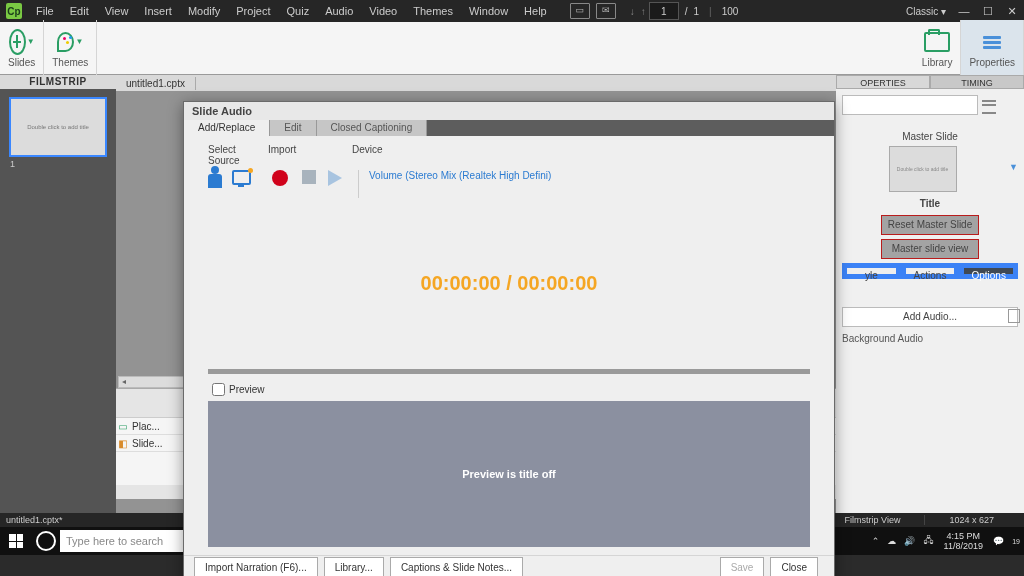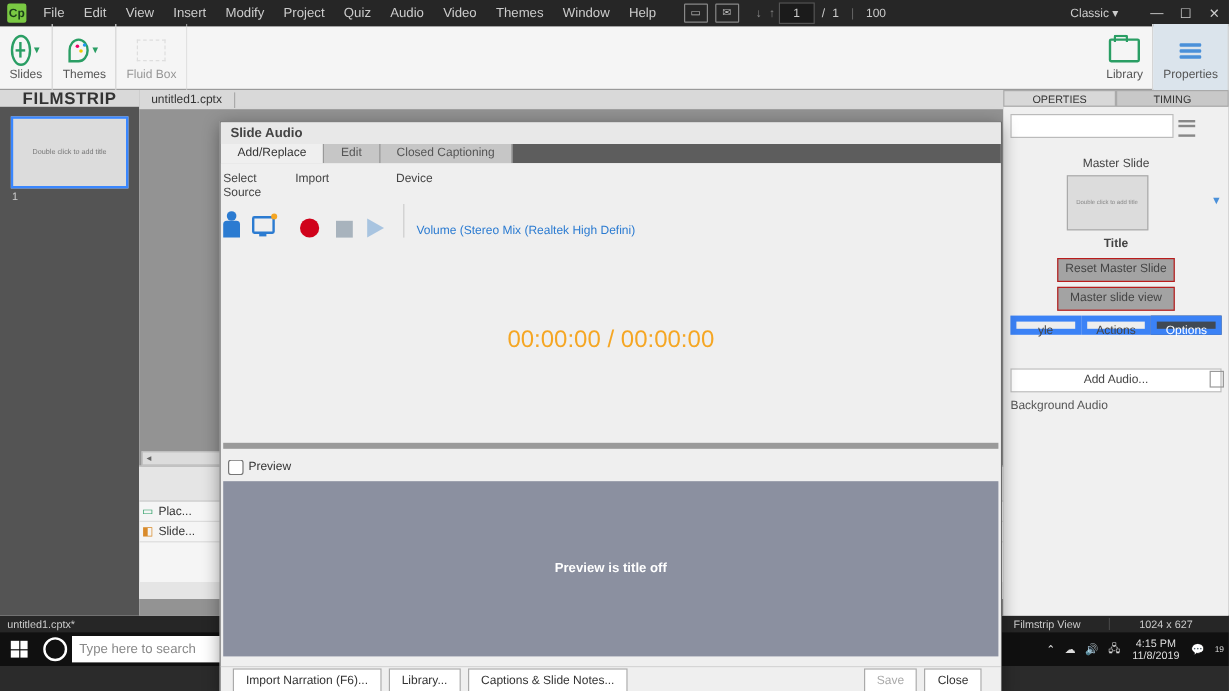--- a/index.html
+++ b/index.html
@@ -3,42 +3,42 @@
 <meta charset="utf-8">
 <style>
 html,body{margin:0;padding:0;width:1024px;height:576px;overflow:hidden;font-family:"Segoe UI",Arial,sans-serif;font-size:11px;color:#333;background:#2b2b2b}
 .titlebar{height:22px;background:#262626;display:flex;align-items:center;color:#ccc}
 .titlebar .app-icon{width:16px;height:16px;background:#7ac943;border-radius:2px;margin:0 6px;display:flex;align-items:center;justify-content:center;font-weight:bold;color:#1a3d1a;font-size:10px}
 .titlebar .menu-item{padding:0 8px;cursor:default}
 .titlebar .spacer{flex:1}
 .titlebar .tb-icon{width:18px;height:14px;margin:0 3px;display:inline-block;border:1px solid #888;border-radius:1px;position:relative;font-size:9px;color:#bbb;text-align:center;line-height:12px}
 .titlebar .pager{margin:0 8px;display:flex;align-items:center;font-size:10px}
 .titlebar .pager input{width:24px;height:14px;background:#1b1b1b;border:1px solid #555;color:#ccc;text-align:center;font-size:10px}
-.titlebar .workspace{color:#ccc;margin-right:20px;font-size:10px}
+.titlebar .workspace{color:#ccc;margin-right:6px;font-size:10px}
 .titlebar .winctrl{display:flex}
 .titlebar .winbtn{width:22px;height:18px;display:flex;align-items:center;justify-content:center;color:#ccc;margin:0 1px}
 .ribbon{height:52px;background:#f5f5f5;display:flex;align-items:center;border-bottom:1px solid #9a9a9a}
 .ribbon .grp{display:flex;flex-direction:column;align-items:center;padding:2px 8px;border-right:1px solid #d5d5d5;height:100%;justify-content:center}
 .ribbon .grp .ic{width:26px;height:26px;display:flex;align-items:center;justify-content:center}
 .ribbon .grp .lb{font-size:10px;color:#555;margin-top:2px}
 .ribbon .spacer{flex:1}
 .circle-plus{width:22px;height:22px;border:2px solid #2a9e64;border-radius:50%;position:relative}
 .circle-plus:before,.circle-plus:after{content:"";position:absolute;background:#2a9e64}
 .circle-plus:before{left:50%;top:20%;width:2px;height:60%;margin-left:-1px}
 .circle-plus:after{top:50%;left:20%;height:2px;width:60%;margin-top:-1px}
 .palette{width:22px;height:16px;border:2px solid #2a9e64;border-radius:50% 50% 50% 0;position:relative}
 .palette:before{content:"";position:absolute;left:4px;top:3px;width:3px;height:3px;background:#e06;border-radius:50%;box-shadow:6px -1px 0 #29e,3px 4px 0 #ec0}
 .fluid{width:22px;height:16px;border:1px dashed #aaa;opacity:.5}
 .folder-ic{width:22px;height:16px;border:2px solid #2a9e64;border-radius:2px;position:relative}
 .folder-ic:before{content:"";position:absolute;top:-5px;left:2px;width:8px;height:4px;border:2px solid #2a9e64;border-bottom:none;border-radius:2px 2px 0 0}
 .bars-ic{width:18px;height:16px}
 .bars-ic span{display:block;height:3px;background:#4a90d9;margin:2px 0;border-radius:1px}
 .content{height:438px;display:flex;position:relative;background:#f0f0f0}
 .filmstrip{width:116px;background:#545454;display:flex;flex-direction:column}
-.filmstrip .head{height:14px;background:#d9d9d9;color:#333;text-align:center;font-size:14px;font-weight:bold;letter-spacing:.5px;line-height:14px}
+.filmstrip .head{height:14px;background:#d9d9d9;color:#333;text-align:center;font-size:10px;font-weight:bold;letter-spacing:.5px;line-height:14px}
 .thumb{width:94px;height:56px;background:#dcdcdc;border:2px solid #3a87ff;margin:8px auto 2px;display:flex;align-items:center;justify-content:center;color:#777;font-size:6px}
 .thumb-num{color:#ccc;font-size:9px;margin-left:10px}
 .center{flex:1;background:#939393;position:relative}
 .tabstrip{height:16px;background:#d9d9d9;display:flex;align-items:center;font-size:10px}
 .tabstrip .tab{padding:1px 10px;border-right:1px solid #aaa}
 .hscroll{position:absolute;bottom:125px;left:2px;right:2px;height:10px;background:#dcdcdc;border:1px solid #bbb}
 .hscroll .arr{position:absolute;top:0;width:10px;height:8px;text-align:center;font-size:8px;color:#666}
 .timeline{position:absolute;bottom:14px;left:0;right:0;height:110px;background:#f5f5f5;border-top:1px solid #aaa}
 .tl-row{height:16px;border-bottom:1px solid #ddd;display:flex;align-items:center;font-size:10px}
 .tl-row .gutter{width:14px;height:100%;display:flex;align-items:center;justify-content:center}
@@ -77,37 +77,37 @@
 .taskbar .app{width:32px;height:28px;display:flex;align-items:center;justify-content:center;font-size:14px}
 .taskbar .tray{margin-left:auto;display:flex;align-items:center;font-size:9px;color:#ddd}
 .taskbar .tray span{margin:0 4px}
 .taskbar .clock{text-align:center;line-height:10px;margin:0 6px}
 
 .dialog{position:absolute;left:183px;top:26px;width:650px;height:478px;background:#e8e8e8;border:1px solid #6a6a6a;box-shadow:0 3px 14px rgba(0,0,0,.4);display:flex;flex-direction:column}
 .dlg-title{height:18px;padding:0 8px;font-size:11px;font-weight:bold;color:#444;line-height:18px;background:#e8e8e8}
 .dlg-tabs{display:flex;height:16px;background:#5d5d5d;font-size:10px}
 .dlg-tabs .dtab{padding:0 14px;line-height:16px;color:#555;background:#c6c6c6;border-right:1px solid #999}
 .dlg-tabs .dtab.on{background:#efefef;color:#333}
-.dlg-body{flex:1;background:#efefef;padding:8px 2px;position:relative}
+.dlg-body{flex:1;background:#efefef;padding:8px 24px;position:relative}
 .dlg-labels{display:flex;font-size:10px;color:#444}
 .dlg-labels div:nth-child(1){width:60px}
 .dlg-labels div:nth-child(2){width:84px}
-.dlg-controls{display:flex;align-items:flex-end;margin-top:4px}
+.dlg-controls{display:flex;align-items:flex-start;margin-top:4px}
 .src-ic{width:18px;height:18px;margin-right:6px}
 .person-ic{width:14px;height:14px;background:#2b7bd1;border-radius:3px 3px 0 0;position:relative;margin-top:4px}
 .person-ic:before{content:"";position:absolute;top:-8px;left:3px;width:8px;height:8px;background:#2b7bd1;border-radius:50%}
 .monitor-ic{width:15px;height:11px;border:2px solid #2b7bd1;border-radius:2px;position:relative}
 .monitor-ic:after{content:"";position:absolute;bottom:-4px;left:4px;width:6px;height:2px;background:#2b7bd1}
 .monitor-ic .dot{position:absolute;top:-4px;right:-4px;width:5px;height:5px;background:#f5a623;border-radius:50%}
 .rec-btn{width:16px;height:16px;background:#d0021b;border-radius:50%;margin:0 8px}
 .stop-btn{width:14px;height:14px;background:#a8b3bd;margin:0 6px}
 .play-btn{width:0;height:0;border-left:14px solid #a8c4e0;border-top:8px solid transparent;border-bottom:8px solid transparent;margin:0 6px}
 .sep-v{width:1px;height:28px;background:#ccc;margin:0 10px}
 .device-link{color:#2b7bd1;font-size:10px}
-.timer{text-align:center;color:#f5a623;font-size:20px;font-weight:normal;margin-top:74px}
+.timer{text-align:center;color:#f5a623;font-size:20px;font-weight:bold;margin-top:74px}
 .wave-bar{height:5px;background:#9a9a9a;margin-top:74px}
 .prev-row{display:flex;align-items:center;margin-top:6px;font-size:10px}
 .prev-row input{margin-right:4px}
 .prev-panel{height:146px;background:#8b90a0;margin-top:2px;display:flex;align-items:center;justify-content:center;color:#fff;font-size:11px;font-weight:bold}
 .dlg-footer{height:34px;background:#efefef;border-top:1px solid #d5d5d5;display:flex;align-items:center;padding:0 10px}
 .dlg-footer .fbtn{height:20px;padding:0 10px;background:#fff;border:1px solid #aaa;font-size:10px;line-height:20px;margin-right:6px}
 .dlg-footer .spacer{flex:1}
 .dlg-footer .fbtn.dis{color:#aaa}
 </style>
 </head>
@@ -156,26 +156,20 @@
       </div>
     <div class="lb">Slides</div>
   </div>
   <div class="grp">
     <div class="ic">
         <div class="palette"></div>
         <span style="color:#2a9e64;font-size:8px;margin-left:1px">▼</span>
       </div>
     <div class="lb">Themes</div>
   </div>
-  <div class="grp" style="opacity:.6">
-    <div class="ic">
-        <div class="fluid"></div>
-      </div>
-    <div class="lb">Fluid Box</div>
-  </div>
   <div class="spacer"></div>
   <div class="grp">
     <div class="ic">
         <div class="folder-ic"></div>
       </div>
     <div class="lb">Library</div>
   </div>
   <div class="grp" style="background:#dbe4ec">
     <div class="ic">
         <div class="bars-ic">

